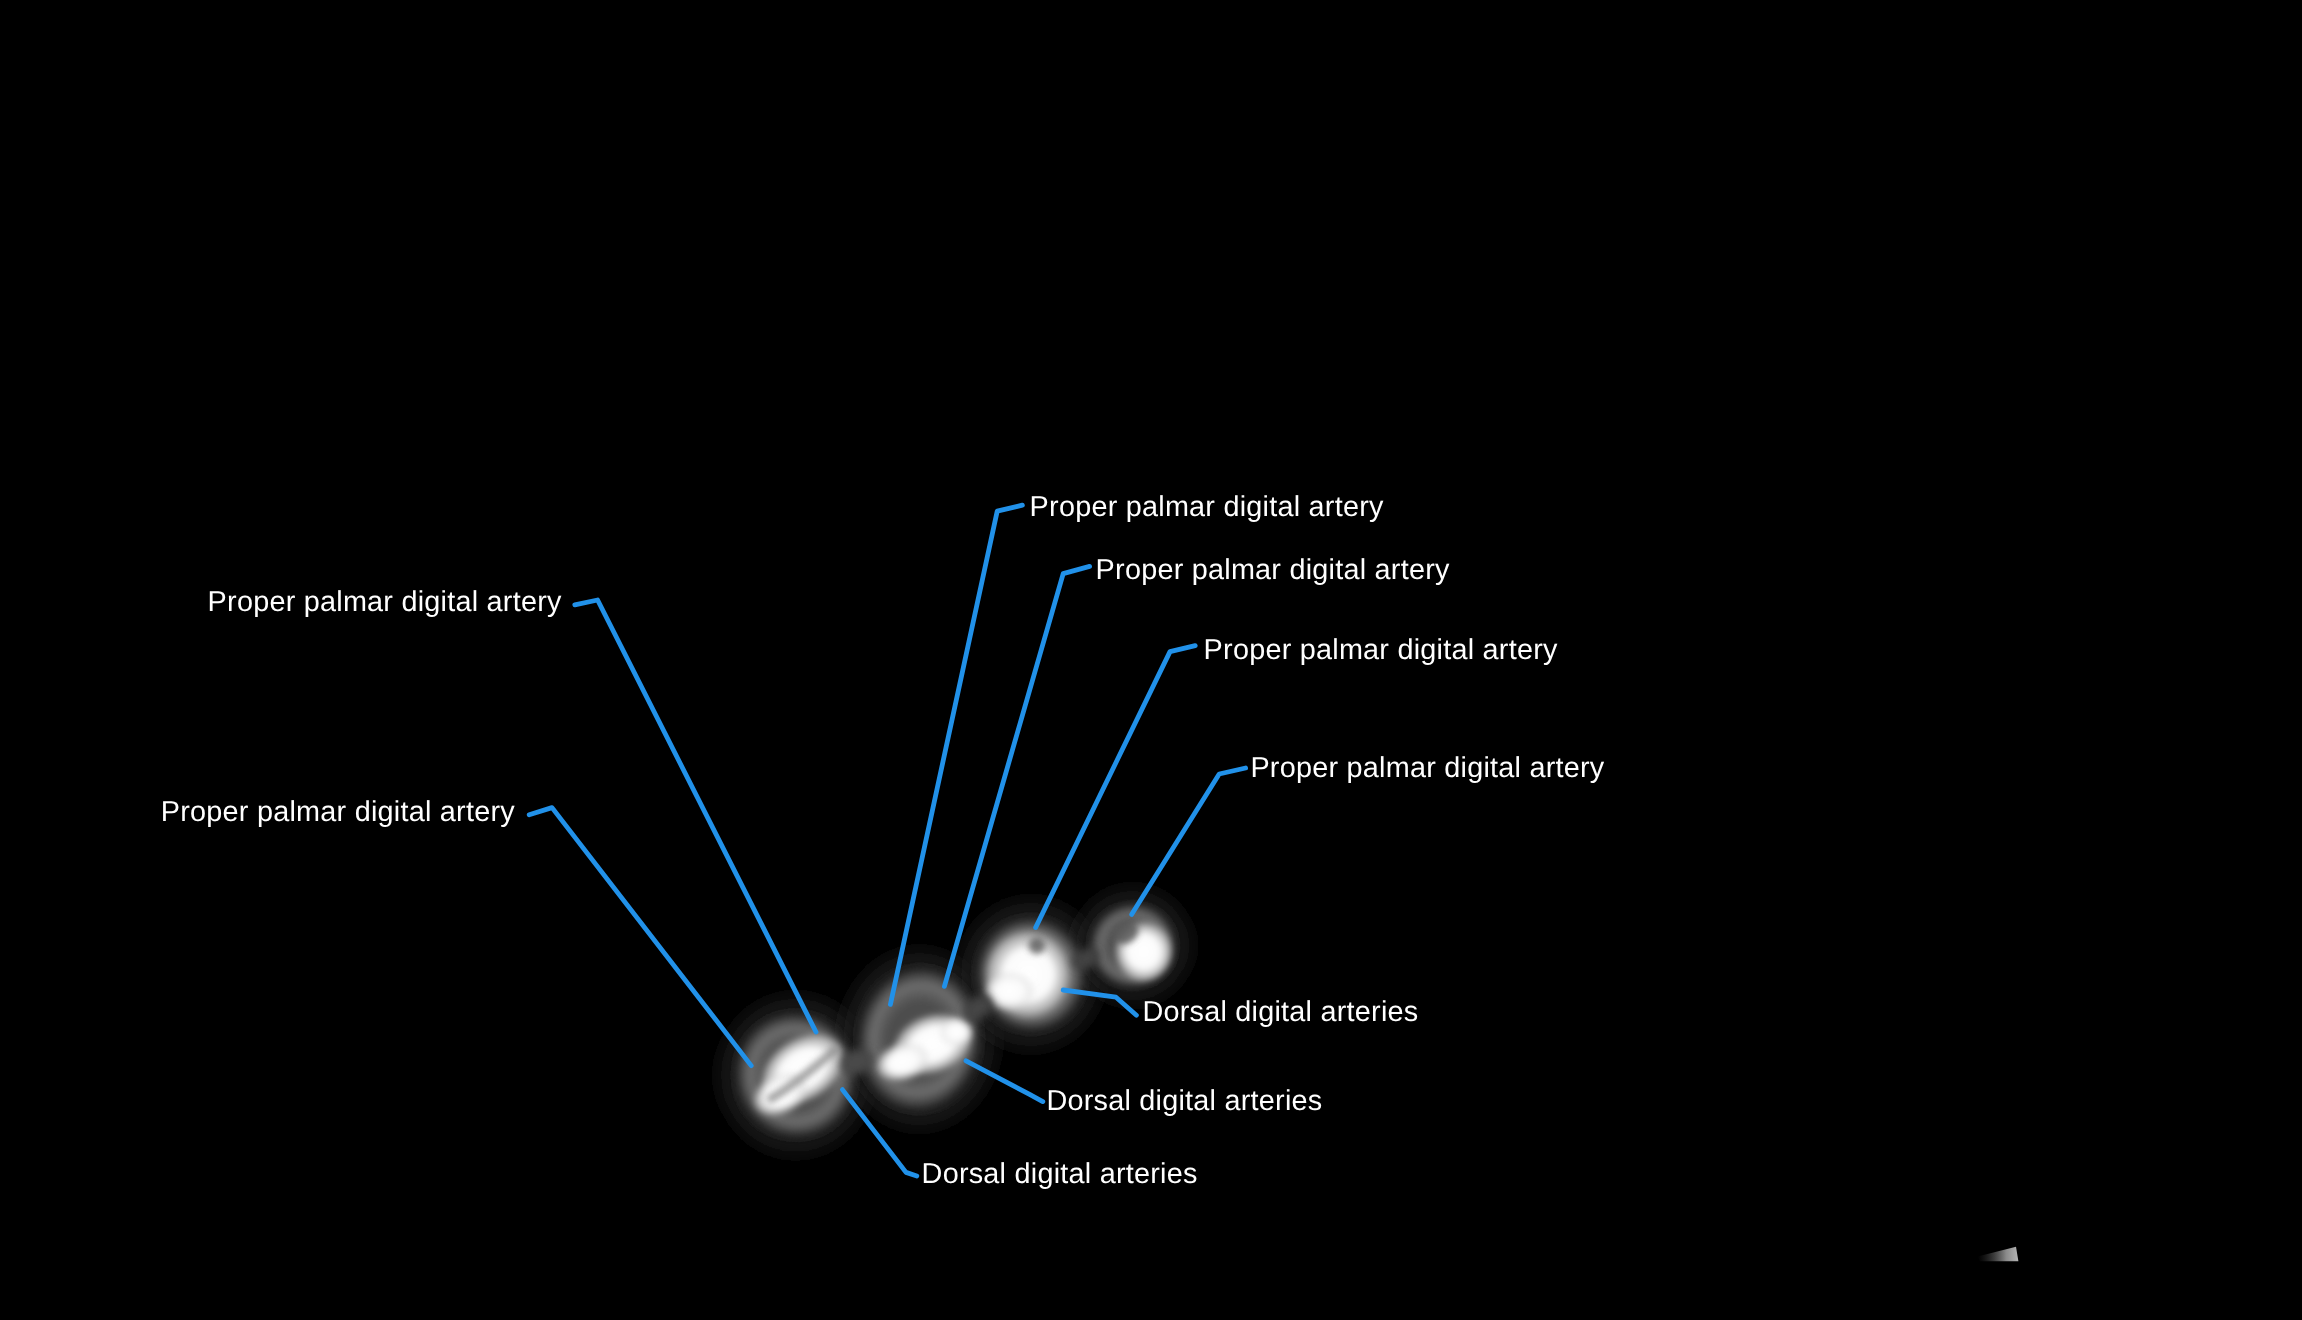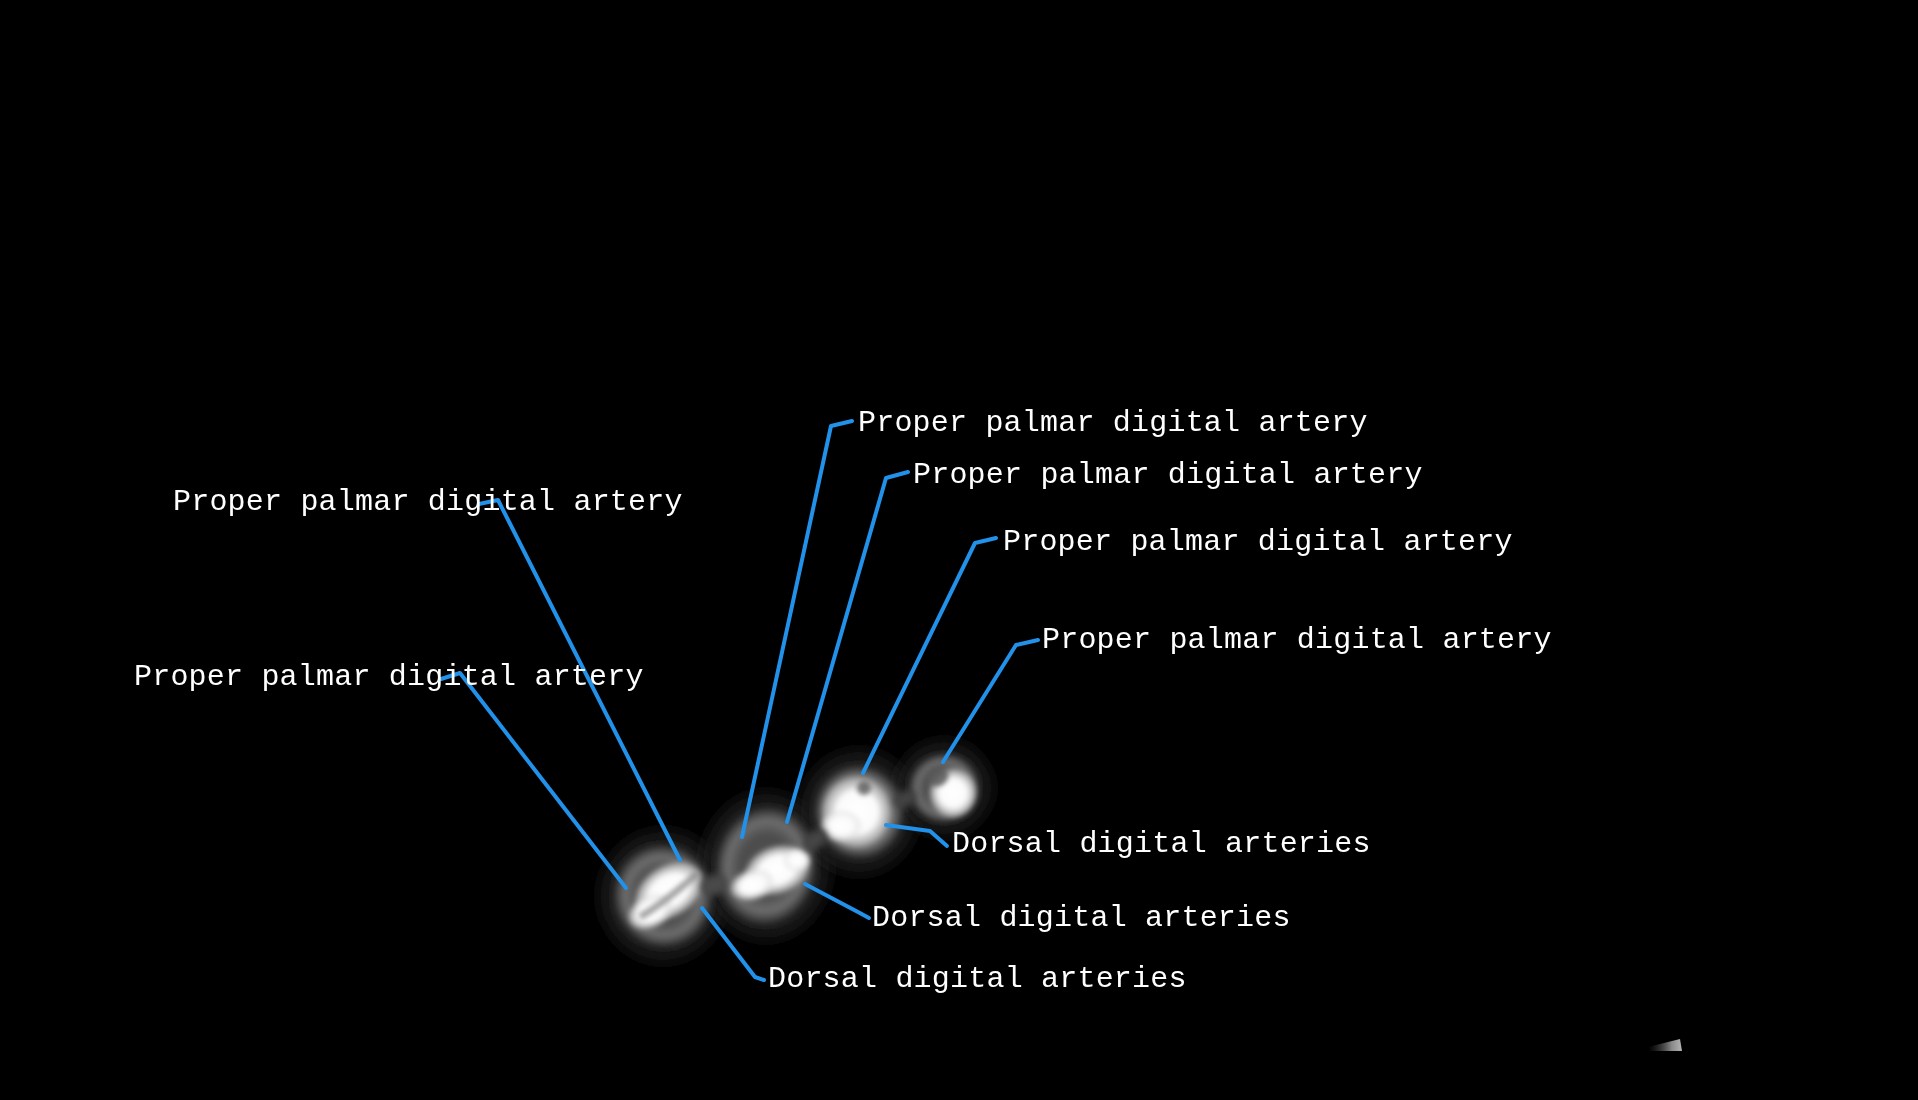--- a/index.html
+++ b/index.html
@@ -9,25 +9,24 @@
     height: 1100px;
     background: #000;
     overflow: hidden;
     font-family: "Liberation Sans", sans-serif;
   }
   .scan-svg { position: absolute; left: 0; top: 0; }
   .label {
     position: absolute;
     transform: translateY(-50%);
     color: #ffffff;
-    font-size: 30px;
+    font-size: 24px;
     line-height: 1.15;
     white-space: nowrap;
     letter-spacing: 0.2px;
-    font-family: Liberation Mono, monospace;
   }
 </style>
 </head>
 <body>
 
 <div class="stage">
 
   <svg class="scan-svg" width="1918" height="1100" viewBox="0 0 1918 1100">
     <defs>
       <radialGradient id="bodyG" cx="50%" cy="50%" r="50%">

